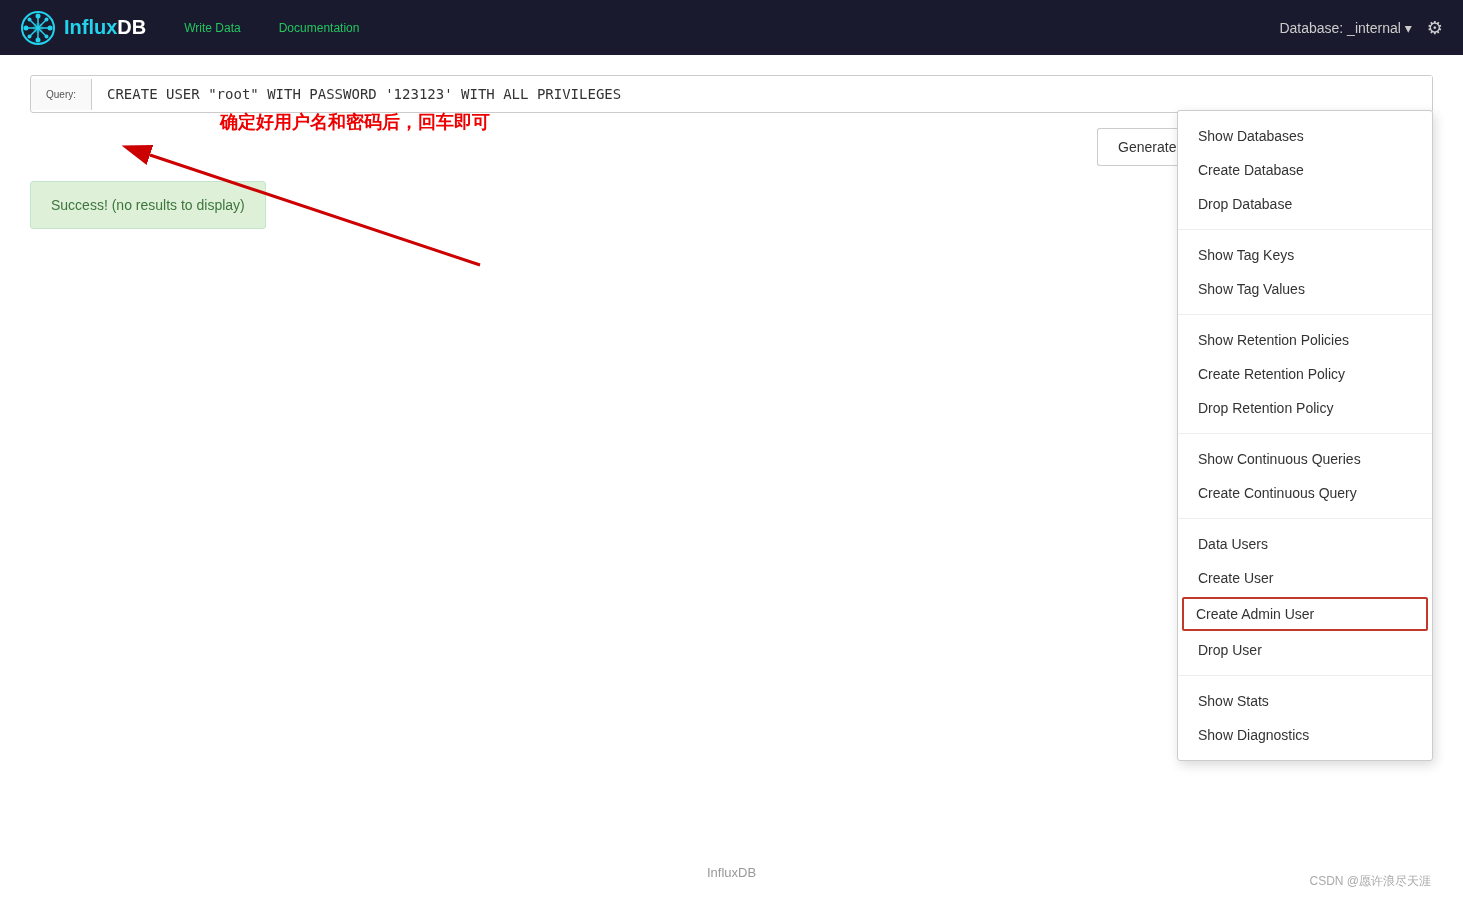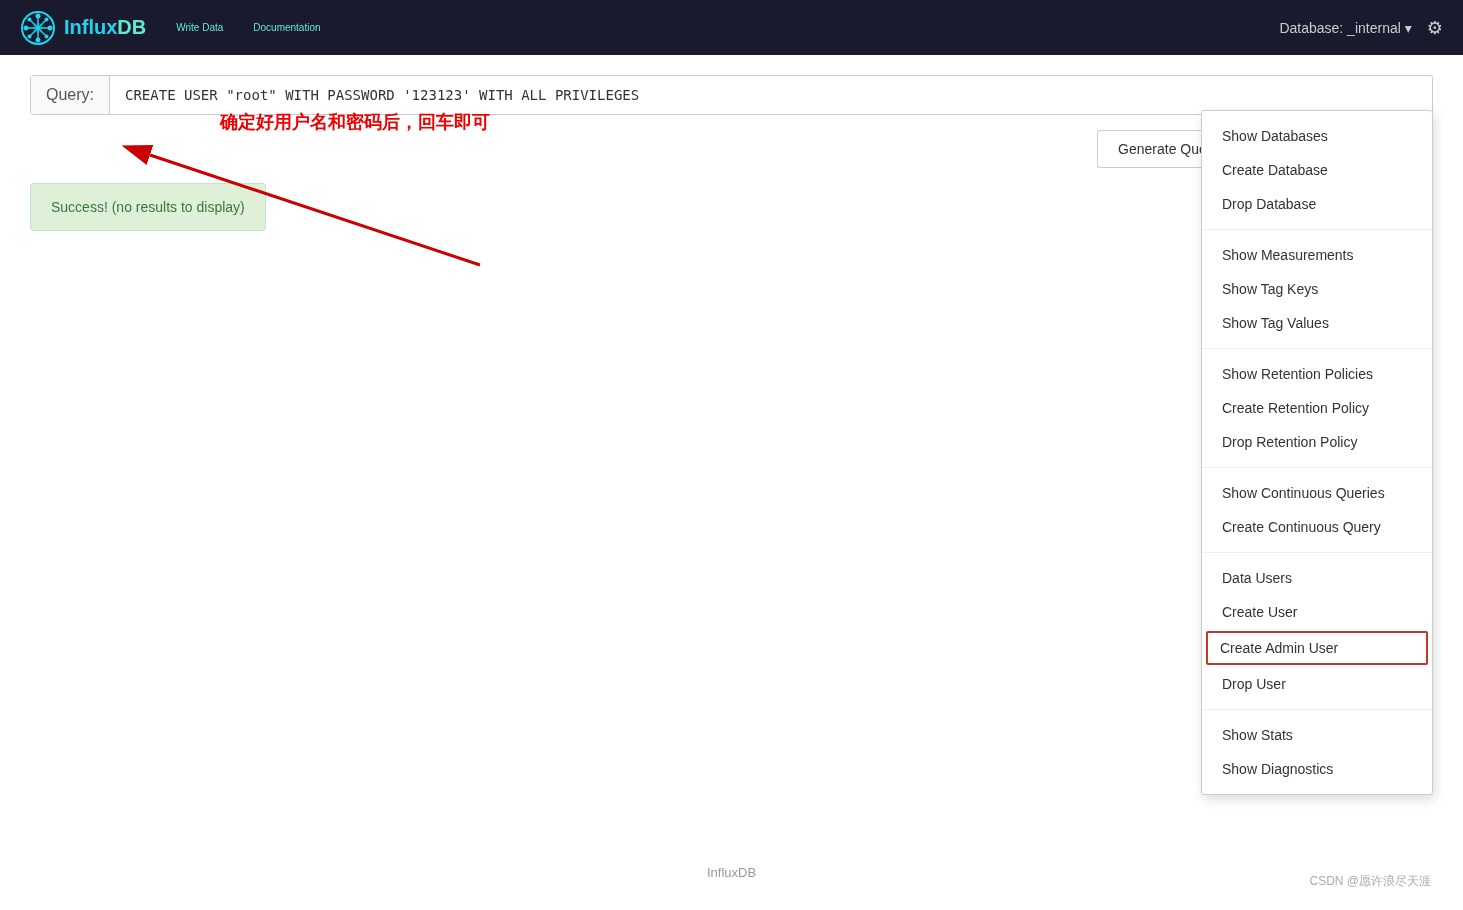--- a/index.html
+++ b/index.html
@@ -28,24 +28,25 @@
       width: 36px;
       height: 36px;
     }
     .logo-text {
       color: white;
       font-size: 20px;
       font-weight: bold;
     }
     .logo-text span { color: #22d3ee; }
     .nav-link {
-      color: #5eead4;
-      font-size: 10px;
+      color: #22c55e;
+      font-size: 12px;
       cursor: pointer;
       text-decoration: none;
+      margin-left: 8px;
     }
     .navbar-right {
       display: flex;
       align-items: center;
       gap: 15px;
     }
     .db-selector {
       color: #ccc;
       font-size: 14px;
       cursor: pointer;
@@ -72,21 +73,21 @@
     .query-bar {
       display: flex;
       align-items: center;
       border: 1px solid #ccc;
       border-radius: 3px;
       margin-bottom: 15px;
       background: white;
     }
     .query-label {
       padding: 10px 15px;
-      font-size: 16px;
+      font-size: 10px;
       color: #555;
       border-right: 1px solid #ccc;
       background: #f9f9f9;
       white-space: nowrap;
     }
     .query-input {
       flex: 1;
       padding: 10px 15px;
       font-size: 14px;
       border: none;
@@ -149,21 +150,21 @@
 
     
     .dropdown-menu {
       position: absolute;
       top: 55px;
       right: 30px;
       background: white;
       border: 1px solid #ccc;
       border-radius: 3px;
       box-shadow: 2px 4px 12px rgba(0,0,0,0.15);
-      width: 232px;
+      width: 256px;
       z-index: 100;
     }
     .dropdown-group {
       padding: 8px 0;
       border-bottom: 1px solid #eee;
     }
     .dropdown-group:last-child { border-bottom: none; }
     .dropdown-item {
       padding: 9px 20px;
       font-size: 14px;
@@ -224,21 +225,21 @@
           <circle cx="9.5" cy="26.5" r="2"></circle>
           <circle cx="26.5" cy="26.5" r="2"></circle>
           <line x1="18" y1="6" x2="18" y2="30" stroke="#22d3ee" stroke-width="1.5"></line>
           <line x1="6" y1="18" x2="30" y2="18" stroke="#22d3ee" stroke-width="1.5"></line>
           <line x1="9.5" y1="9.5" x2="26.5" y2="26.5" stroke="#22d3ee" stroke-width="1.5"></line>
           <line x1="26.5" y1="9.5" x2="9.5" y2="26.5" stroke="#22d3ee" stroke-width="1.5"></line>
         </g>
         <circle cx="18" cy="18" r="5" fill="#22d3ee" opacity="0.3"></circle>
       </svg>
       <span class="logo-text">
-        <span>Influx</span><span style="color:#5eead4">DB</span>
+        <span>Influx</span><span style="color:#ffffff">DB</span>
       </span>
     </div>
     <a class="nav-link">Write Data</a>
     <a class="nav-link">Documentation</a>
   </div>
   <div class="navbar-right">
     <div class="db-selector">
       <span>Database: _internal</span>
       <span>▾</span>
     </div>
@@ -282,21 +283,20 @@
   
   <div class="dropdown-menu">
 
     <div class="dropdown-group">
       <span class="dropdown-item">Show Databases</span>
       <span class="dropdown-item">Create Database</span>
       <span class="dropdown-item">Drop Database</span>
     </div>
 
     <div class="dropdown-group">
-      <span class="dropdown-item">Show Measurements</span>
       <span class="dropdown-item">Show Tag Keys</span>
       <span class="dropdown-item">Show Tag Values</span>
     </div>
 
     <div class="dropdown-group">
       <span class="dropdown-item">Show Retention Policies</span>
       <span class="dropdown-item">Create Retention Policy</span>
       <span class="dropdown-item">Drop Retention Policy</span>
     </div>
 

